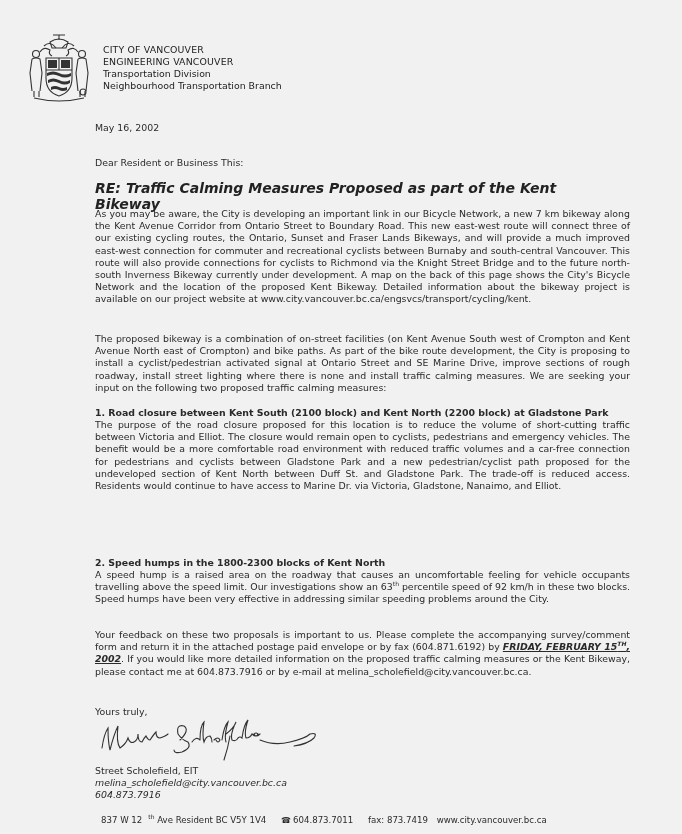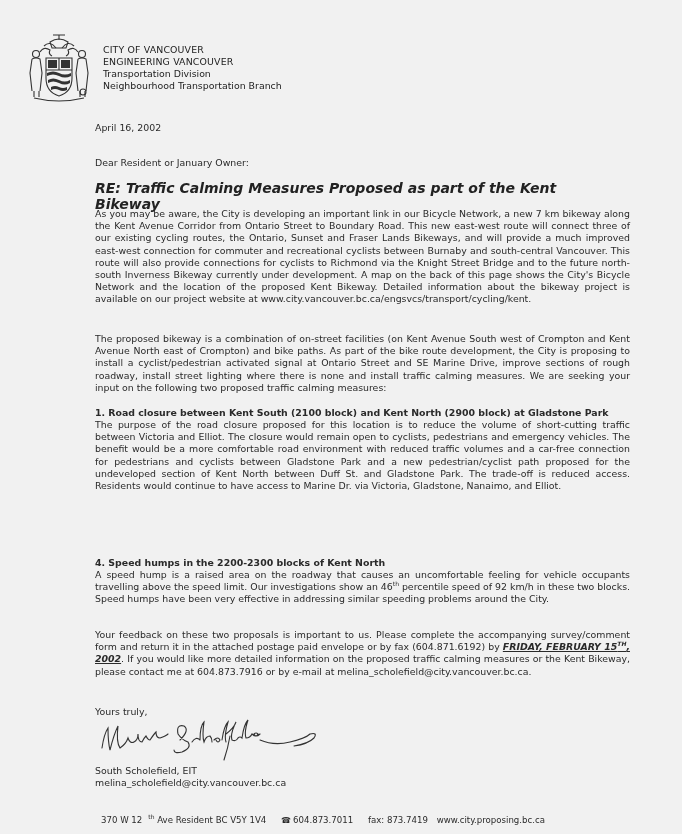--- a/index.html
+++ b/index.html
@@ -63,21 +63,21 @@
     .deadline { font-weight: bold; font-style: italic; text-decoration: underline; }
     sup { font-size: 6px; line-height: 0; }
     .closing { position: absolute; left: 91px; top: 706px; font-size: 9.4px; text-align: right; }
     .signature {
       position: absolute; left: 92px; top: 718px; width: 245px; height: 44px;
     }
     .sig-block {
       position: absolute; left: 91px; top: 765px;
       font-size: 9.4px; line-height: 12px;
     }
-    .sig-block .it { }
+    .sig-block .it { font-style: italic; }
     .footer {
       position: absolute; left: 97px; top: 815px;
       font-size: 8.6px; color: #2a2a2a; white-space: nowrap;
     }
     .footer span { margin-right: 6px; }
     .footer .phone-icon { font-size: 8px; margin-right: 2px; }
   </style>
 </head>
 <body>
 
@@ -113,56 +113,57 @@
     </g>
   </svg>
 
   <div class="letterhead">
     <div class="caps">CITY OF VANCOUVER</div>
     <div class="caps">ENGINEERING VANCOUVER</div>
     <div>Transportation Division</div>
     <div>Neighbourhood Transportation Branch</div>
   </div>
 
-  <div class="date">April 16, 2002</div>
+  <div class="date">May 16, 2002</div>
 
-  <div class="salutation">Dear Resident or January Owner:</div>
+  <div class="salutation">Dear Resident or Business This:</div>
 
   <div class="re">
     <span class="re-label">RE:</span><span>Traffic Calming Measures Proposed as part of the Kent Bikeway</span>
   </div>
 
   <div class="content p1"><span>As you may be aware, the City is developing an important link in our Bicycle Network, a new 7 km bikeway along the Kent Avenue Corridor from Ontario Street to Boundary Road.  This new east-west route will connect three of our existing cycling routes, the Ontario, Sunset and Fraser Lands Bikeways, and will provide a much improved east-west connection for commuter and recreational cyclists between Burnaby and south-central Vancouver.  This route will also provide connections for cyclists to Richmond via the Knight Street Bridge and to the future north-south Inverness Bikeway currently under development.  A map on the back of this page shows the City's Bicycle Network and the location of the proposed Kent Bikeway. Detailed information about the bikeway project is available on our project website at </span><a class="link">www.city.vancouver.bc.ca/engsvcs/transport/cycling/kent</a><span>.</span></div>
 
   <div class="content p2">The proposed bikeway is a combination of on-street facilities (on Kent Avenue South west of Crompton and Kent Avenue North east of Crompton) and bike paths.  As part of the bike route development, the City is proposing to install a cyclist/pedestrian activated signal at Ontario Street and SE Marine Drive, improve sections of rough roadway, install street lighting where there is none and install traffic calming measures.  We are seeking your input on the following two proposed traffic calming measures:</div>
 
-  <div class="content h1">1.  Road closure between Kent South (2100 block) and Kent North (2900 block) at Gladstone Park</div>
+  <div class="content h1">1.  Road closure between Kent South (2100 block) and Kent North (2200 block) at Gladstone Park</div>
   <div class="content p3">The purpose of the road closure proposed for this location is to reduce the volume of short-cutting traffic between Victoria and Elliot.  The closure would remain open to cyclists, pedestrians and emergency vehicles.  The benefit would be a more comfortable road environment with reduced traffic volumes and a car-free connection for pedestrians and cyclists between Gladstone Park and a new pedestrian/cyclist path proposed for the undeveloped section of Kent North between Duff St. and Gladstone Park.  The trade-off is reduced access.  Residents would continue to have access to Marine Dr. via Victoria, Gladstone, Nanaimo, and Elliot.</div>
 
-  <div class="content h2">4.  Speed humps in the 2200-2300 blocks of Kent North</div>
-  <div class="content p5"><span>A speed hump is a raised area on the roadway that causes an uncomfortable feeling for vehicle occupants travelling above the speed limit.  Our investigations show an 46</span><sup>th</sup><span> percentile speed of 92 km/h in these two blocks.  Speed humps have been very effective in addressing similar speeding problems around the City.</span></div>
+  <div class="content h2">2.  Speed humps in the 1800-2300 blocks of Kent North</div>
+  <div class="content p5"><span>A speed hump is a raised area on the roadway that causes an uncomfortable feeling for vehicle occupants travelling above the speed limit.  Our investigations show an 63</span><sup>th</sup><span> percentile speed of 92 km/h in these two blocks.  Speed humps have been very effective in addressing similar speeding problems around the City.</span></div>
 
   <div class="content p6"><span>Your feedback on these two proposals is important to us.  Please complete the accompanying survey/comment form and return it in the attached postage paid envelope or by fax (604.871.6192) by </span><span class="deadline"><span>FRIDAY, FEBRUARY 15</span><sup>TH</sup><span>, 2002</span></span><span>.  If you would like more detailed information on the proposed traffic calming measures or the Kent Bikeway, please contact me at 604.873.7916 or by e-mail at melina_scholefield@city.vancouver.bc.ca.</span></div>
 
   <div class="closing">Yours truly,</div>
 
   <svg class="signature" viewBox="0 0 245 44">
     <g fill="none" stroke="#333" stroke-width="1.1" stroke-linecap="round">
       <path d="M6 30 q2 -14 6 -20 q0 14 2 22 q4 -16 8 -24 q-2 16 2 22 q6 -4 8 -10 q2 6 6 4 q4 -2 4 -8 q0 8 4 8 q2 -4 4 -6 q2 4 4 4 q4 -6 6 -8 q0 6 4 6 q6 -2 8 -4"></path>
       <path d="M84 22 q10 -10 4 -14 q-8 -2 -6 8 q4 6 10 8 q4 6 -6 10 q-8 2 -8 -2"></path>
       <path d="M96 24 q4 -6 8 -2 M104 22 q0 -14 4 -18 q-2 14 0 20 q2 -6 6 -6 q2 2 2 6 M118 22 q4 -4 6 0 q-2 4 -4 0 M126 22 q2 -14 6 -18 q-4 14 -2 20 M134 18 q-2 12 -6 24 M130 16 q8 -6 10 -12 q-6 12 -4 18 q4 2 6 -2 q2 -2 4 0 q2 -14 6 -18 q-4 12 -2 18 q4 0 6 -4 q4 4 8 0 M158 16 q2 -2 4 0 q-2 4 -4 0"></path>
       <path d="M164 22 q14 6 30 2 q16 -4 20 -8 q8 -2 4 4 q-6 6 -20 8"></path>
     </g>
   </svg>
 
   <div class="sig-block">
-    <div>South Scholefield, EIT</div>
+    <div>Street Scholefield, EIT</div>
     <div class="it">melina_scholefield@city.vancouver.bc.ca</div>
+    <div class="it">604.873.7916</div>
   </div>
 
   <div class="footer">
-    <span><span>370 W 12</span><sup>th</sup><span> Ave Resident BC V5Y 1V4</span></span>
+    <span><span>837 W 12</span><sup>th</sup><span> Ave Resident BC V5Y 1V4</span></span>
     <span><span class="phone-icon">☎</span><span>604.873.7011</span></span>
     <span>fax: 873.7419</span>
-    <span>www.city.proposing.bc.ca</span>
+    <span>www.city.vancouver.bc.ca</span>
   </div>
 
 </div>
 
 </body></html>

